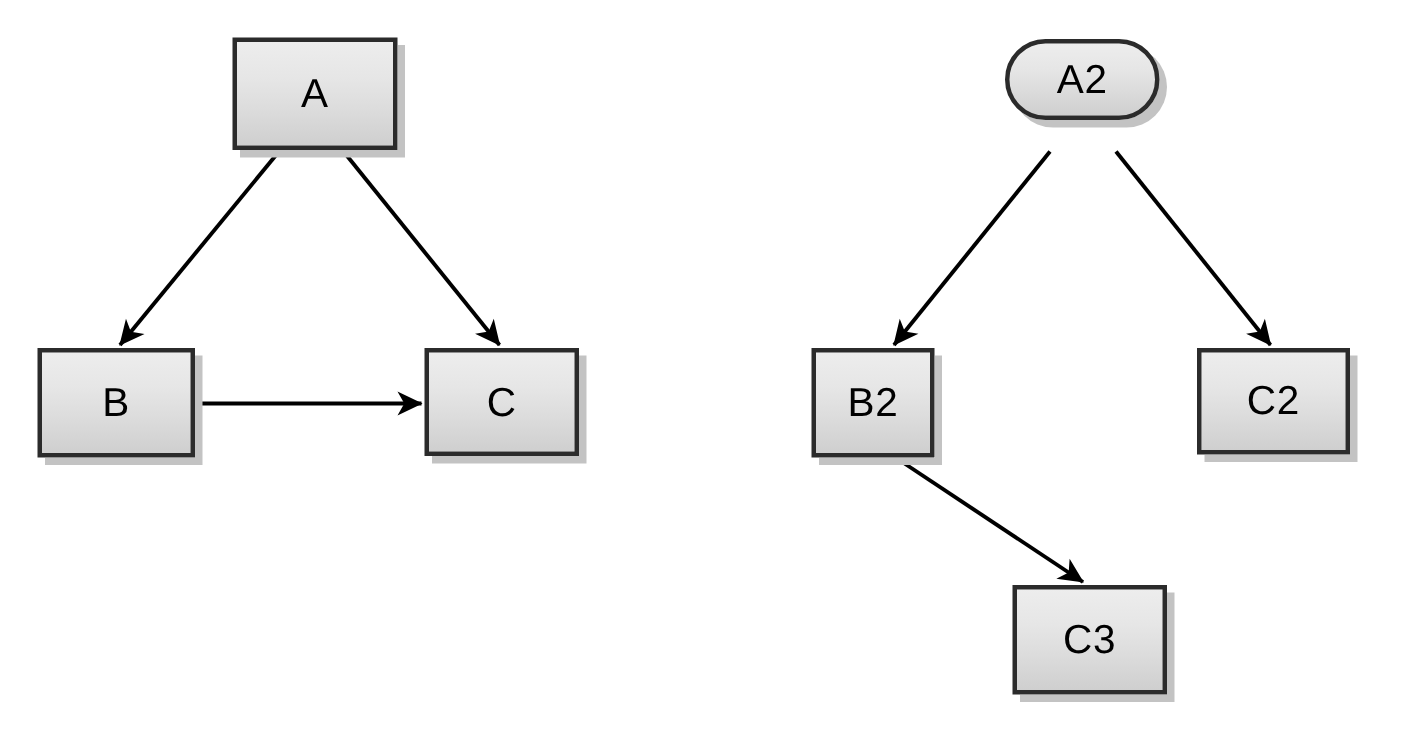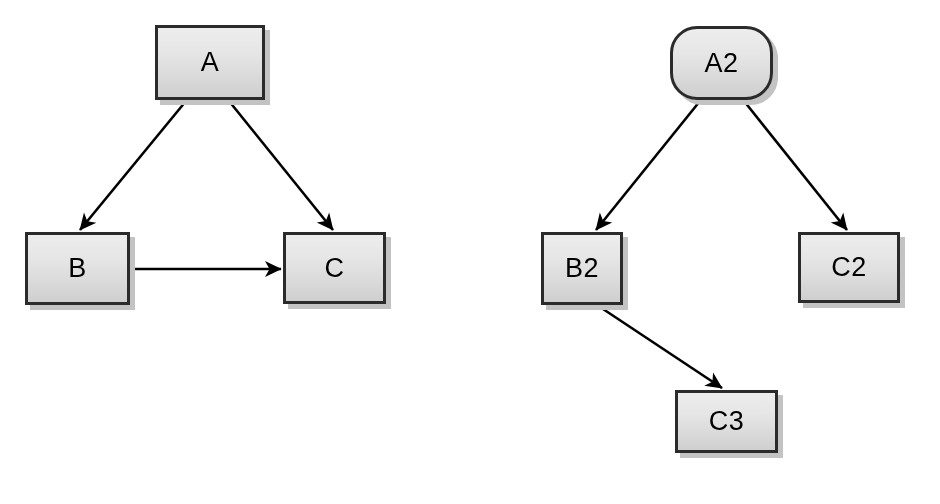--- a/index.html
+++ b/index.html
@@ -69,26 +69,26 @@
   <div id="nodes">
       <div class="node" style="left: 155px; top: 25px; width: 110px; height: 75px;">
         <span>A</span>
       </div>
       <div class="node" style="left: 25px; top: 232px; width: 105px; height: 73px;">
         <span>B</span>
       </div>
       <div class="node" style="left: 283px; top: 232px; width: 103px; height: 72px;">
         <span>C</span>
       </div>
-      <div class="node" style="left: 670px; top: 26px; width: 103px; height: 74px; border-radius: 27px;">
+      <div class="node" style="left: 670px; top: 26px; width: 103px; height: 54px; border-radius: 27px;">
         <span>A2</span>
       </div>
       <div class="node" style="left: 541px; top: 232px; width: 82px; height: 73px;">
         <span>B2</span>
       </div>
       <div class="node" style="left: 798px; top: 232px; width: 102px; height: 71px;">
         <span>C2</span>
       </div>
-      <div class="node" style="left: 675px; top: 390px; width: 103px; height: 63px;">
+      <div class="node" style="left: 675px; top: 390px; width: 103px; height: 73px;">
         <span>C3</span>
       </div>
     </div>
 </div>
 
 </body></html>

